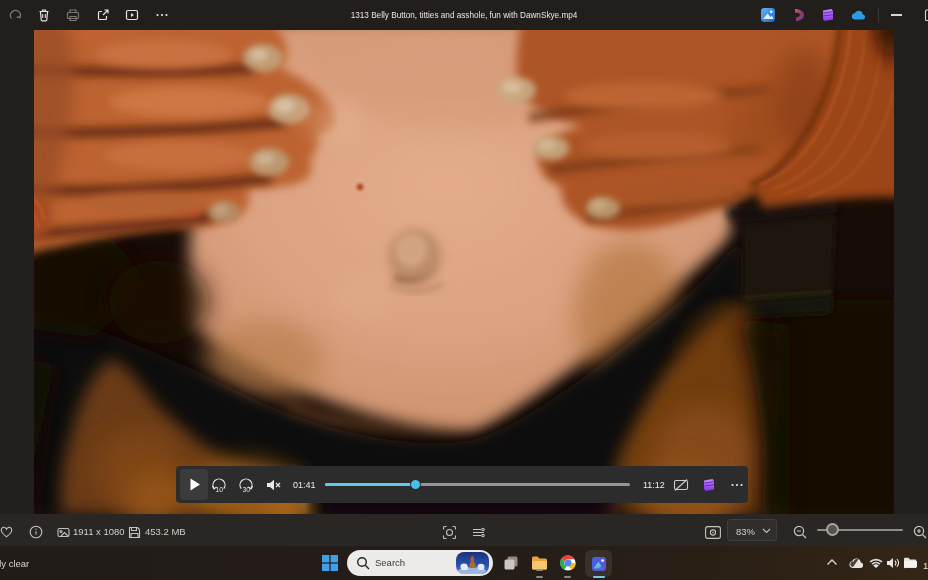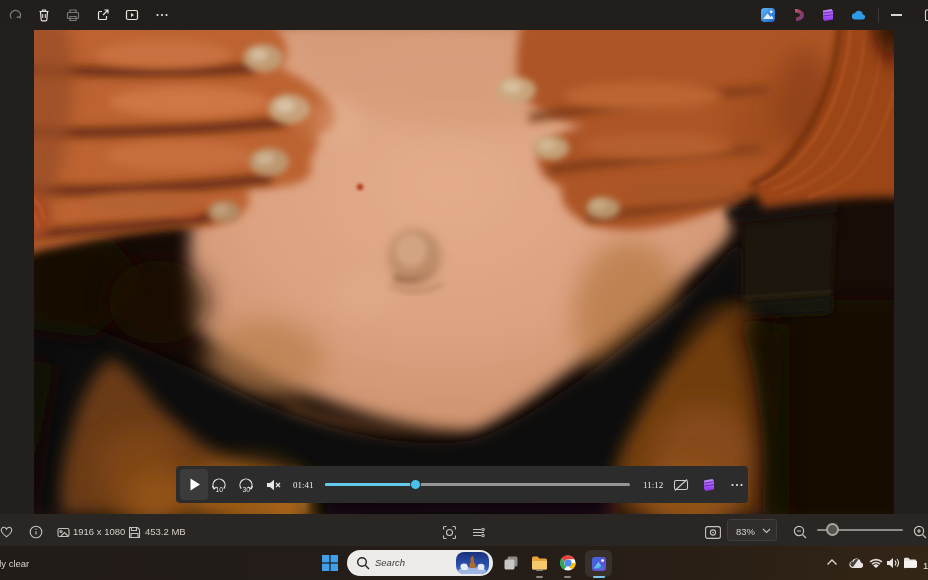--- a/index.html
+++ b/index.html
@@ -18,48 +18,49 @@
 
   
   #stage { position:absolute; left:0; top:30px; width:928px; height:484px; background:#231f1e; }
   #photo { position:absolute; left:34px; top:0; width:860px; height:484px; }
 
   
   #vctrl { position:absolute; left:176px; top:436px; width:572px; height:37px;
     background:#2c2c2c; border-radius:4px; }
   #playbtn { position:absolute; left:4px; top:3px; width:28px; height:31px; background:#3b3b3b;
     border-radius:4px; }
-  .vtime { position:absolute; top:13.5px; color:#ececec; font-size:9px;font-family:Liberation Serif, serif; }
+  .vtime { position:absolute; top:13.5px; color:#ececec; font-size:9px; }
   #vtrack { position:absolute; left:149px; top:16.5px; width:305px; height:3px; background:#969696; border-radius:2px;}
   #vfill  { position:absolute; left:149px; top:16.5px; width:90px; height:3px; background:#62c9ea; border-radius:2px;}
   #vknob  { position:absolute; left:234px; top:13px; width:11px; height:11px; border-radius:50%;
     background:#46c1ea; border:1.5px solid #262626; }
 
   
   #infobar { position:absolute; left:0; top:514px; width:928px; height:32px; background:#292623;
     color:#cfcbc9; }
   #infobar .itxt { position:absolute; top:12px; font-size:9.5px; color:#d2cecb; }
   #zoombox { position:absolute; left:727px; top:5px; width:50px; height:22px; border:1px solid #413d3a;
     border-radius:3px; background:#302d2a; color:#d4d0cd; font-size:9.5px; }
   #zslider { position:absolute; left:817px; top:529px; width:86px; height:2px; background:#8d8a87; border-radius:1px;}
   #zknob { position:absolute; left:826px; top:523px; width:13px; height:13px; background:#57534f; border:2px solid #aaa6a2; border-radius:50%; }
 
   
   #taskbar { position:absolute; left:0; top:546px; width:928px; height:34px;
     background:linear-gradient(90deg,#221c19 0%, #241d18 55%, #2b2015 80%, #342617 100%); }
   #weather { position:absolute; left:-4px; top:12px; font-size:9.5px; color:#d6d3d0; }
   #searchpill { position:absolute; left:347px; top:4px; width:146px; height:26px; background:#edebe9;
-    border-radius:13px;font-style:italic; }
+    border-radius:13px; }
   #searchpill .stxt { position:absolute; left:28px; top:7px; font-size:9.5px; color:#3a3a3a; }
 </style>
 </head>
 <body>
 <div id="app">
 
   <div id="titlebar">
+    <div id="title-text">1313 Belly Button, titties and asshole, fun with DawnSkye.mp4</div>
 
     <svg class="ticon" style="left:8px; opacity:.45" viewBox="0 0 16 16" fill="none" stroke="#e8e4e2" stroke-width="1.2">
       <path d="M3.5 11.5 A5 5 0 1 1 12 10.5"></path>
         <path d="M12.6 7.2 L12 10.7 L8.7 9.8" fill="none"></path>
     </svg>
     <svg class="ticon" style="left:36px" viewBox="0 0 16 16" fill="none" stroke="#e8e4e2" stroke-width="1.2">
       <path d="M3.5 4.5 h9 M6.5 4.2 v-1.2 h3 v1.2 M4.5 4.7 l0.7 8.3 a1 1 0 0 0 1 .9 h3.6 a1 1 0 0 0 1-.9 l0.7-8.3"></path>
       <path d="M6.7 7 v4 M9.3 7 v4" stroke-width="1"></path>
     </svg>
     <svg class="ticon" style="left:65px; opacity:.45" viewBox="0 0 16 16" fill="none" stroke="#e8e4e2" stroke-width="1.2">
@@ -282,21 +283,21 @@
     <svg class="abs" style="left:29px;top:11px" width="14" height="14" viewBox="0 0 14 14" fill="none" stroke="#c6c2bf" stroke-width="1.1">
       <circle cx="7" cy="7" r="5.8"></circle>
         <path d="M7 6.2 v3.3"></path>
         <circle cx="7" cy="4.3" r=".7" fill="#c6c2bf" stroke="none"></circle>
     </svg>
     <svg class="abs" style="left:57px;top:12px" width="13" height="13" viewBox="0 0 13 13" fill="none" stroke="#c6c2bf" stroke-width="1.1">
       <rect x="1" y="2.5" width="11" height="8" rx="1.5"></rect>
         <circle cx="4" cy="5.5" r="1"></circle>
         <path d="M4 10 L7.5 6.5 L11 10"></path>
     </svg>
-    <div class="itxt" style="left:73px">1916 x 1080</div>
+    <div class="itxt" style="left:73px">1911 x 1080</div>
     <svg class="abs" style="left:128px;top:12px" width="13" height="13" viewBox="0 0 13 13" fill="none" stroke="#c6c2bf" stroke-width="1.1">
       <path d="M1.5 1.5 h8 l2 2 v8 h-10 z"></path>
         <path d="M3.5 1.5 v3 h5 v-3 M3 11.5 v-4 h7 v4"></path>
     </svg>
     <div class="itxt" style="left:145px">453.2 MB</div>
     <svg class="abs" style="left:442px;top:11px" width="15" height="15" viewBox="0 0 15 15" fill="none" stroke="#c6c2bf" stroke-width="1.1">
       <circle cx="7.5" cy="7.5" r="3"></circle>
       <path d="M1.5 4.5 v-2 a1 1 0 0 1 1 -1 h2 M10.5 1.5 h2 a1 1 0 0 1 1 1 v2 M13.5 10.5 v2 a1 1 0 0 1 -1 1 h-2 M4.5 13.5 h-2 a1 1 0 0 1 -1 -1 v-2"></path>
     </svg>
     <svg class="abs" style="left:471px;top:11px" width="15" height="15" viewBox="0 0 15 15" fill="none" stroke="#c6c2bf" stroke-width="1.1">

